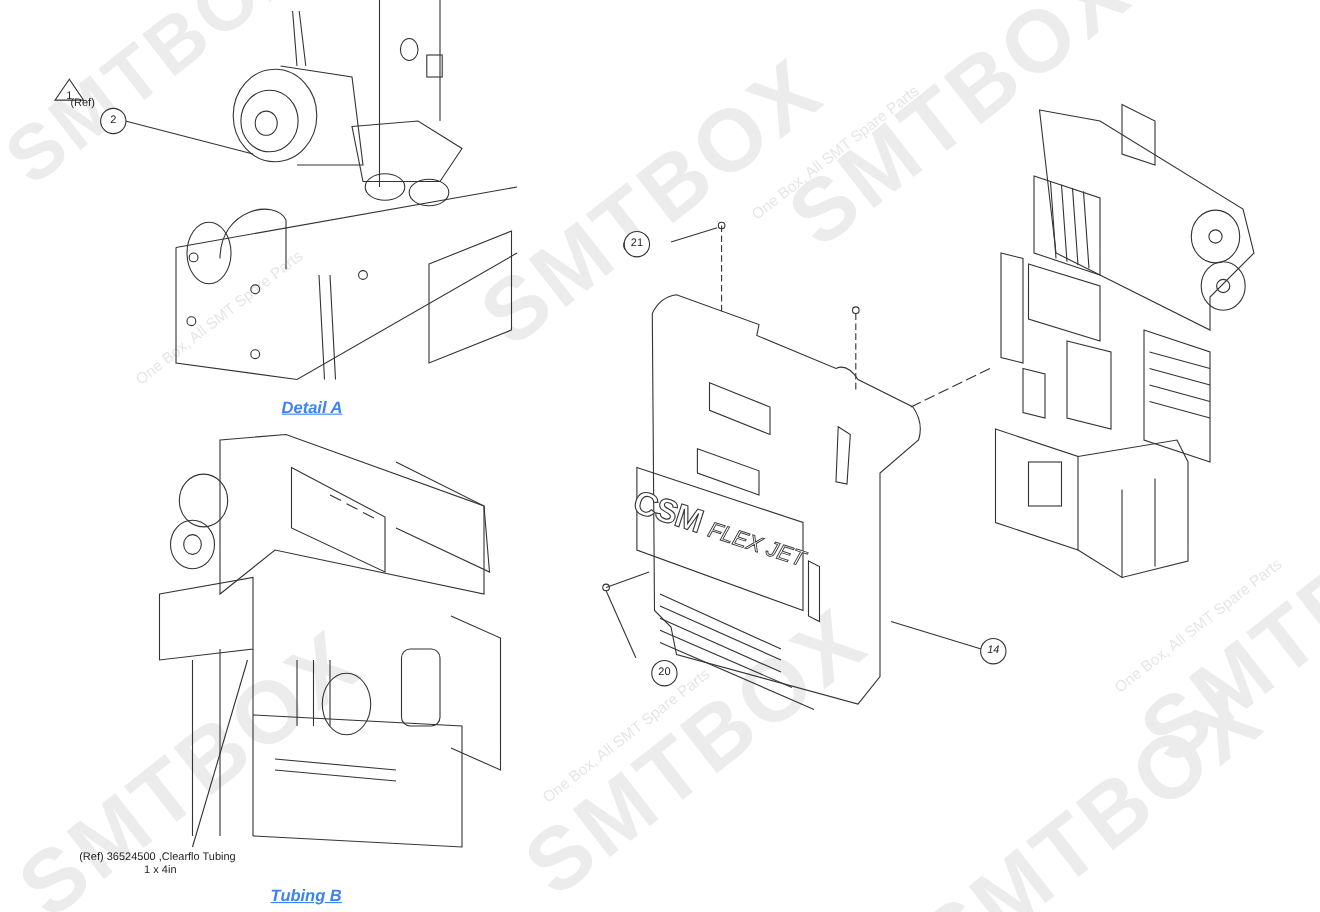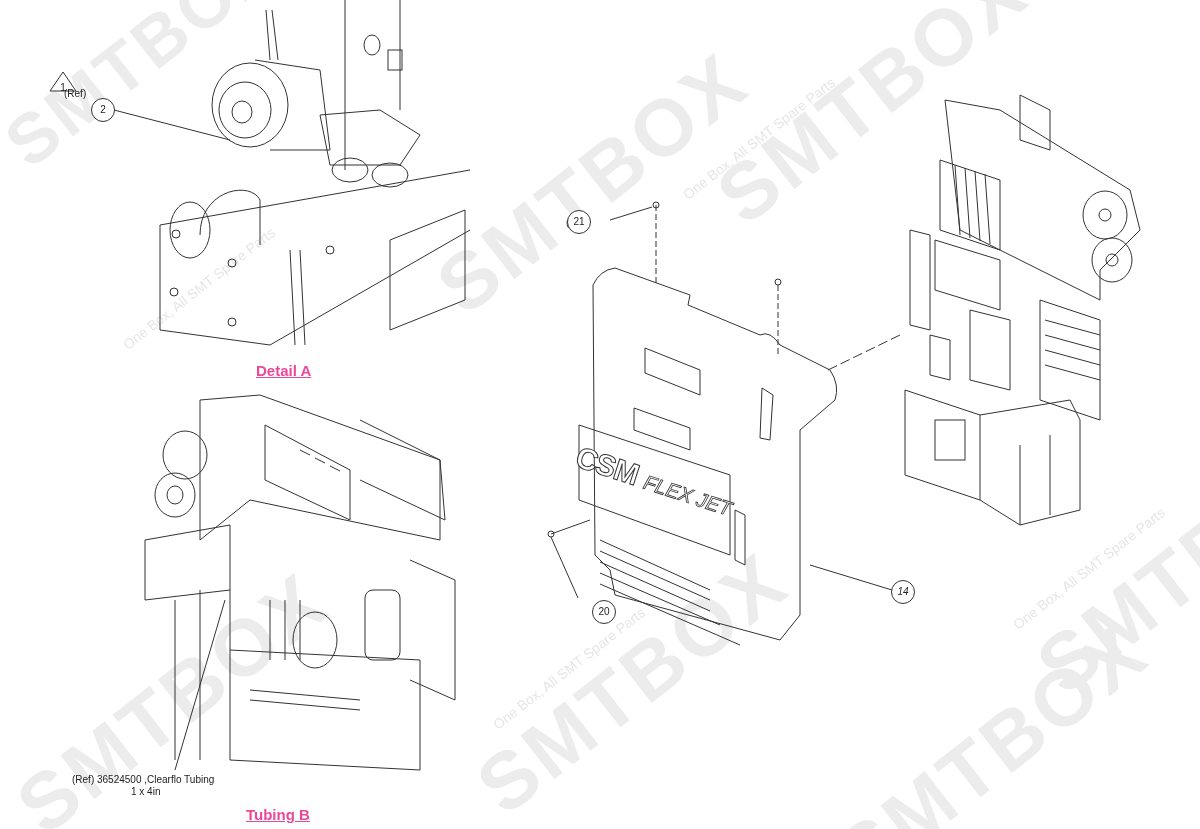--- a/index.html
+++ b/index.html
@@ -6,22 +6,22 @@
   body { width: 1200px; height: 829px; position: relative; overflow: hidden;
          font-family: "Liberation Sans", sans-serif; color: #1a1a1a; }
   .layer { position: absolute; left: 0; top: 0; width: 1200px; height: 829px; }
   .wm-text { position: absolute; font-family: "Liberation Sans", sans-serif; font-weight: bold;
              color: #ececec; transform-origin: left top; white-space: nowrap; letter-spacing: 4px; }
   .wm-small { position: absolute; font-family: "Liberation Sans", sans-serif; color: #e6e6e6;
               transform-origin: left top; white-space: nowrap; font-size: 14px; }
   .label { position: absolute; font-size: 10px; color: #222; white-space: nowrap; }
   .callout { position: absolute; width: 22px; height: 22px; border: 1px solid #333; border-radius: 50%;
              background: #fff; font-size: 10px; line-height: 22px; text-align: center; color: #222; }
-  .detail-title { position: absolute; font-size: 15px; font-weight: bold; 
-                  text-decoration: underline; color: #ec4899; }
+  .detail-title { position: absolute; font-size: 15px; font-weight: bold; font-style: italic;
+                  text-decoration: underline; color: #3b82f6; }
   svg { position: absolute; left: 0; top: 0; }
 </style>
 </head>
 <body>
 
 <div class="layer">
   <div class="wm-text" style="left:-10px;top:120px;font-size:70px;transform:rotate(-38deg);">SMTBOX</div>
   <div class="wm-text" style="left:420px;top:260px;font-size:80px;transform:rotate(-38deg);">SMTBOX</div>
   <div class="wm-text" style="left:700px;top:170px;font-size:80px;transform:rotate(-38deg);">SMTBOX</div>
   <div class="wm-text" style="left:1020px;top:640px;font-size:80px;transform:rotate(-38deg);">SMTBOX</div>

